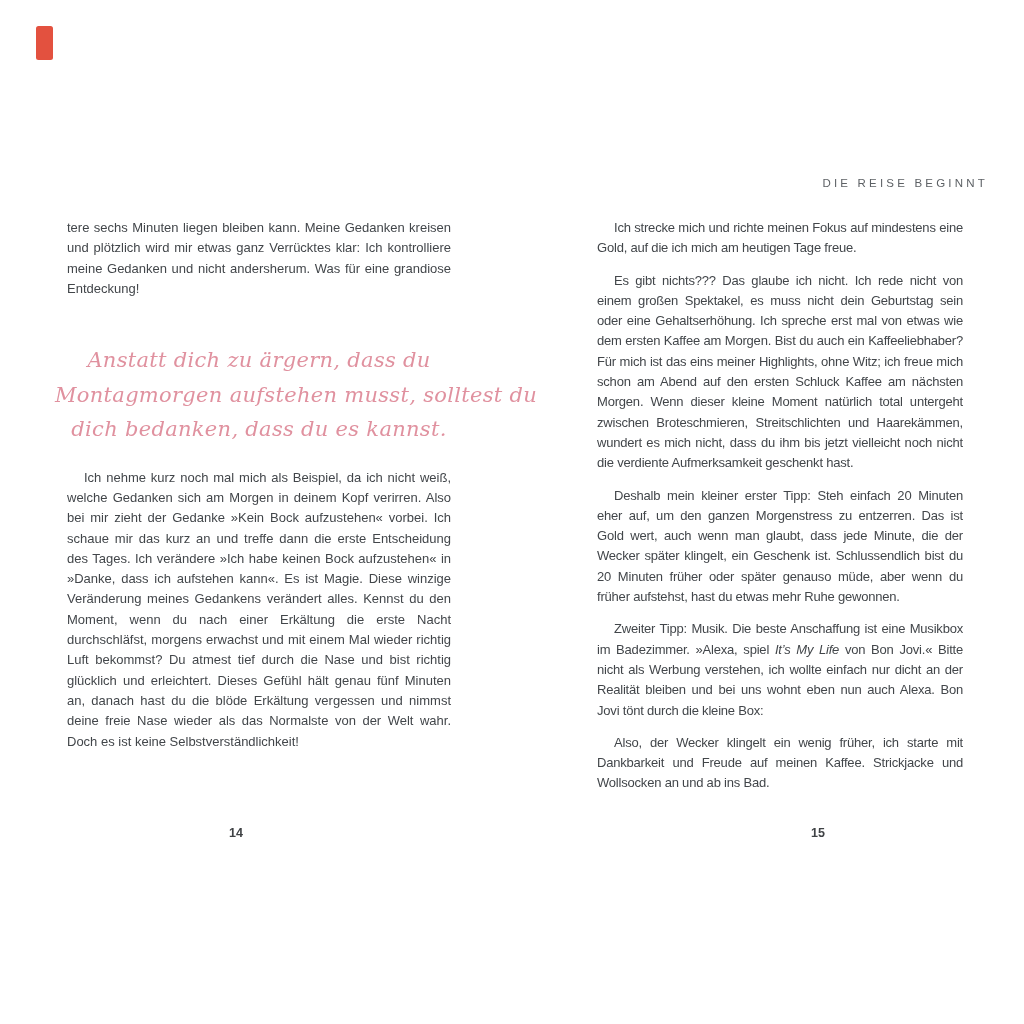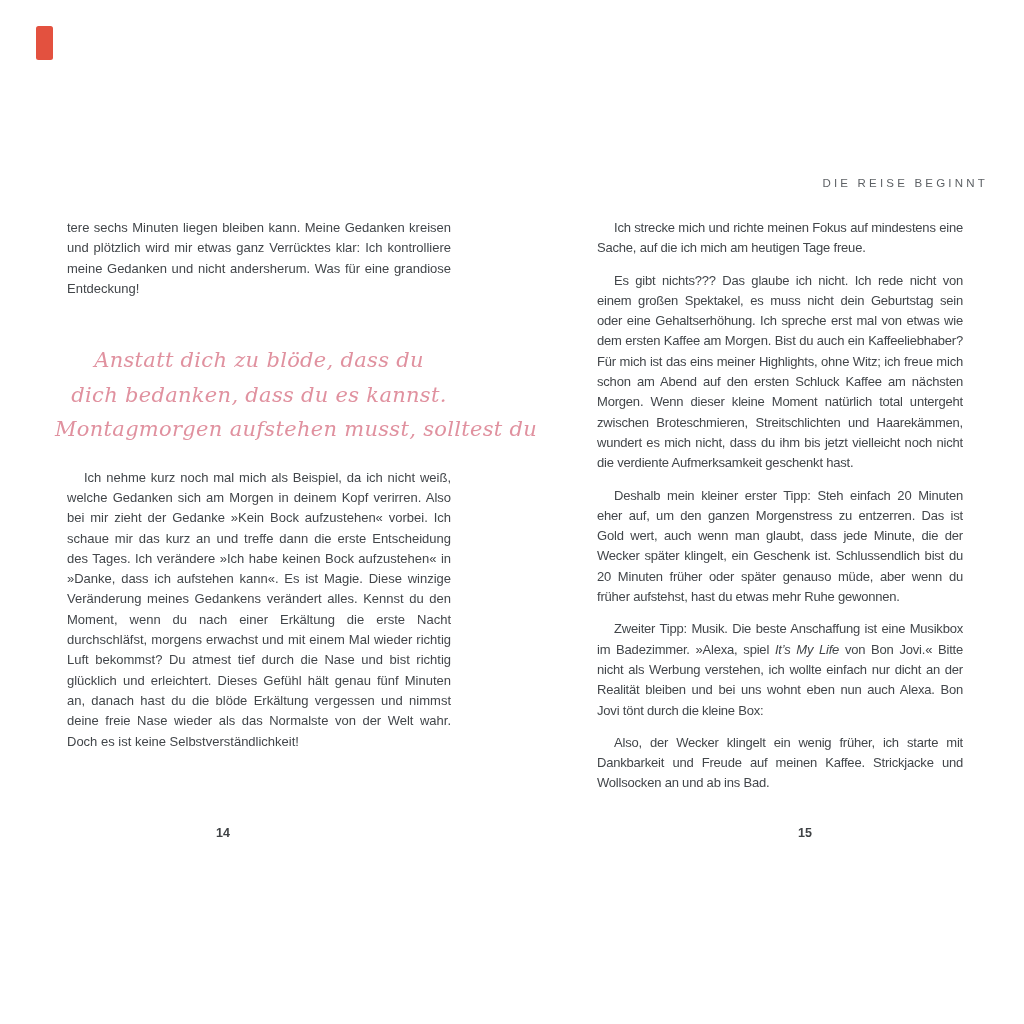--- a/index.html
+++ b/index.html
@@ -48,20 +48,21 @@
     font-family: "DejaVu Serif", serif;
     font-style: italic;
     font-size: 21px;
     line-height: 34.5px;
     letter-spacing: 0.3px;
   }
   .quote .qline { white-space: nowrap; }
   .pagenum {
     position: absolute;
     top: 826px; width: 40px;
+    text-align: center;
     font-size: 12.5px;
     font-weight: 700;
     color: #3f4245;
   }
   .pagenum-left  { left: 216px; }
   .pagenum-right { left: 798px; }
   .italic { font-style: italic; }
 </style>
 </head>
 <body>
@@ -69,30 +70,30 @@
 <div class="spread">
 
   <div class="cover-corner"></div>
 
   <div class="chapter-header">DIE REISE BEGINNT</div>
 
   <div class="col col-left">
     <p>tere sechs Minuten liegen bleiben kann. Meine Gedanken kreisen und plötzlich wird mir etwas ganz Verrücktes klar: Ich kontrolliere meine Gedanken und nicht andersherum. Was für eine grandiose Entdeckung!</p>
 
     <div class="quote">
-      <div class="qline">Anstatt dich zu blöde, dass du</div>
+      <div class="qline">Anstatt dich zu ärgern, dass du</div>
+      <div class="qline">Montagmorgen aufstehen musst, solltest du</div>
       <div class="qline">dich bedanken, dass du es kannst.</div>
-      <div class="qline">Montagmorgen aufstehen musst, solltest du</div>
     </div>
 
     <p class="indent">Ich nehme kurz noch mal mich als Beispiel, da ich nicht weiß, welche Gedanken sich am Morgen in deinem Kopf verirren. Also bei mir zieht der Gedanke »Kein Bock aufzustehen« vorbei. Ich schaue mir das kurz an und treffe dann die erste Entscheidung des Tages. Ich verändere »Ich habe keinen Bock aufzustehen« in »Danke, dass ich aufstehen kann«. Es ist Magie. Diese winzige Veränderung meines Gedankens verändert alles. Kennst du den Moment, wenn du nach einer Erkältung die erste Nacht durchschläfst, morgens erwachst und mit einem Mal wieder richtig Luft bekommst? Du atmest tief durch die Nase und bist richtig glücklich und erleichtert. Dieses Gefühl hält genau fünf Minuten an, danach hast du die blöde Erkältung vergessen und nimmst deine freie Nase wieder als das Normalste von der Welt wahr. Doch es ist keine Selbstverständlichkeit!</p>
   </div>
 
   <div class="col col-right">
-    <p class="indent">Ich strecke mich und richte meinen Fokus auf mindestens eine Sache, auf die ich mich am heutigen Tage freue.</p>
+    <p class="indent">Ich strecke mich und richte meinen Fokus auf mindestens eine Gold, auf die ich mich am heutigen Tage freue.</p>
     <p class="indent">Es gibt nichts??? Das glaube ich nicht. Ich rede nicht von einem großen Spektakel, es muss nicht dein Geburtstag sein oder eine Gehaltserhöhung. Ich spreche erst mal von etwas wie dem ersten Kaffee am Morgen. Bist du auch ein Kaffeeliebhaber? Für mich ist das eins meiner Highlights, ohne Witz; ich freue mich schon am Abend auf den ersten Schluck Kaffee am nächsten Morgen. Wenn dieser kleine Moment natürlich total untergeht zwischen Broteschmieren, Streitschlichten und Haarekämmen, wundert es mich nicht, dass du ihm bis jetzt vielleicht noch nicht die verdiente Aufmerksamkeit geschenkt hast.</p>
     <p class="indent">Deshalb mein kleiner erster Tipp: Steh einfach 20 Minuten eher auf, um den ganzen Morgenstress zu entzerren. Das ist Gold wert, auch wenn man glaubt, dass jede Minute, die der Wecker später klingelt, ein Geschenk ist. Schlussendlich bist du 20 Minuten früher oder später genauso müde, aber wenn du früher aufstehst, hast du etwas mehr Ruhe gewonnen.</p>
     <p class="indent"><span>Zweiter Tipp: Musik. Die beste Anschaffung ist eine Musikbox im Badezimmer. »Alexa, spiel </span><span class="italic">It’s My Life</span><span> von Bon Jovi.« Bitte nicht als Werbung verstehen, ich wollte einfach nur dicht an der Realität bleiben und bei uns wohnt eben nun auch Alexa. Bon Jovi tönt durch die kleine Box:</span></p>
     <p class="indent">Also, der Wecker klingelt ein wenig früher, ich starte mit Dankbarkeit und Freude auf meinen Kaffee. Strickjacke und Wollsocken an und ab ins Bad.</p>
   </div>
 
   <div class="pagenum pagenum-left">14</div>
 
   <div class="pagenum pagenum-right">15</div>
 

